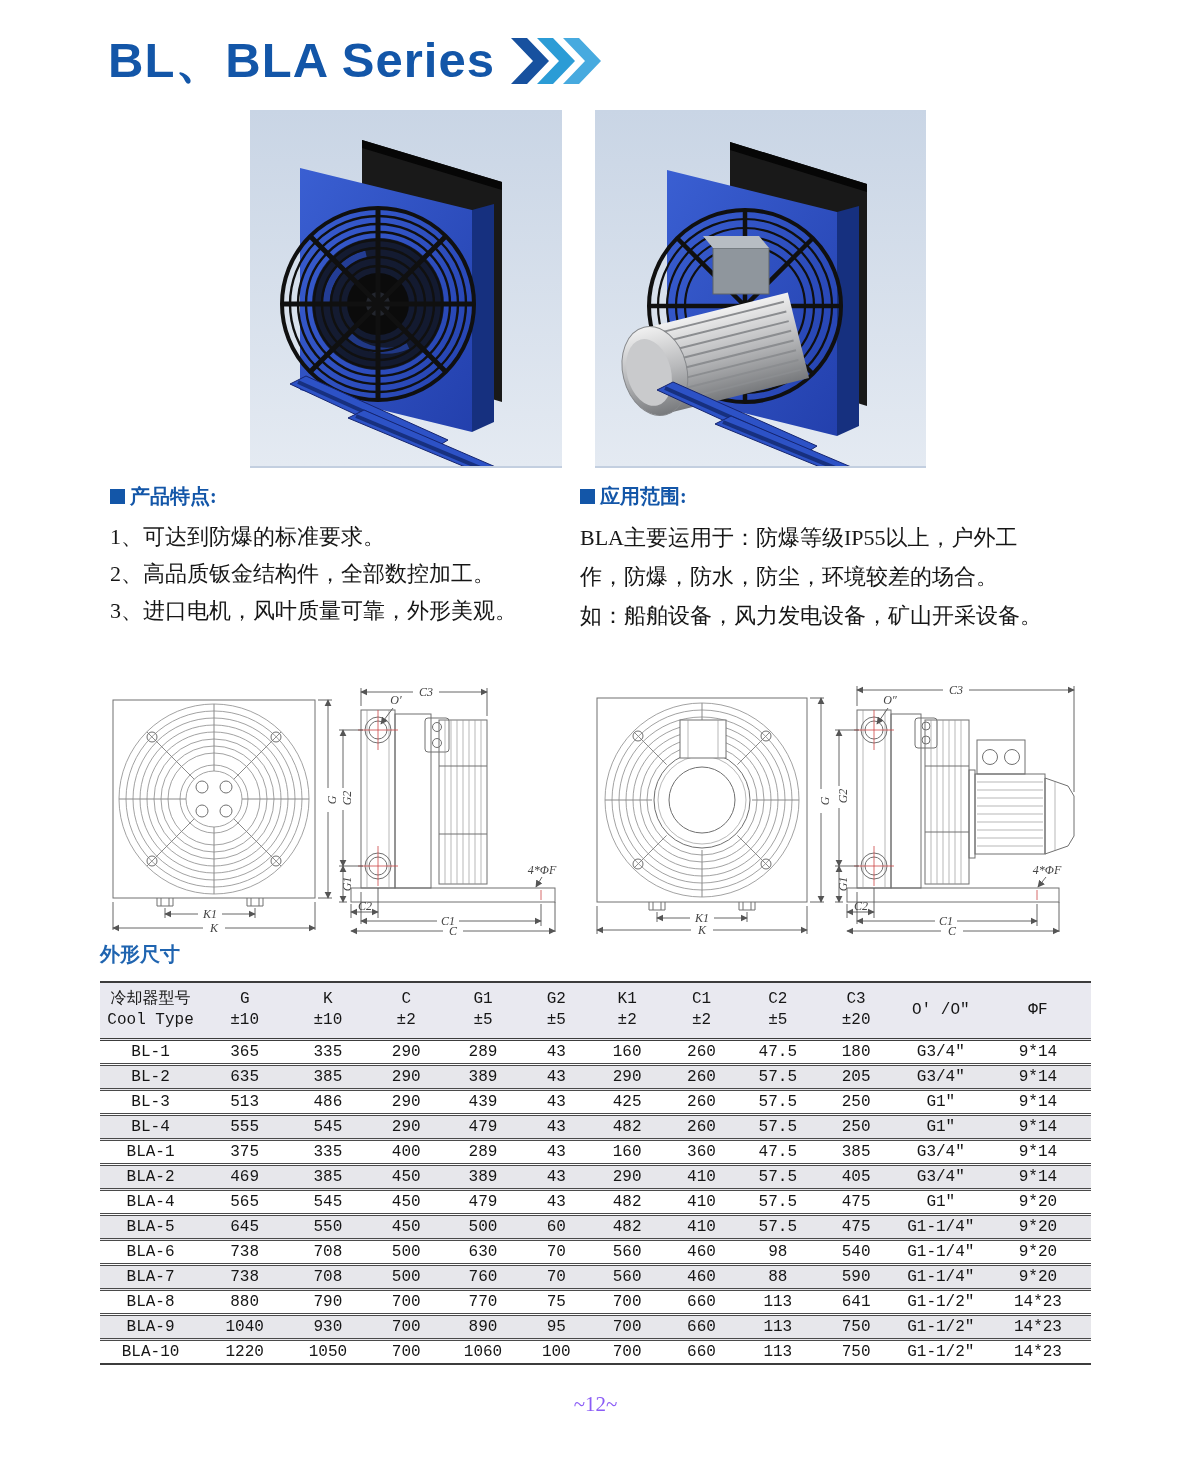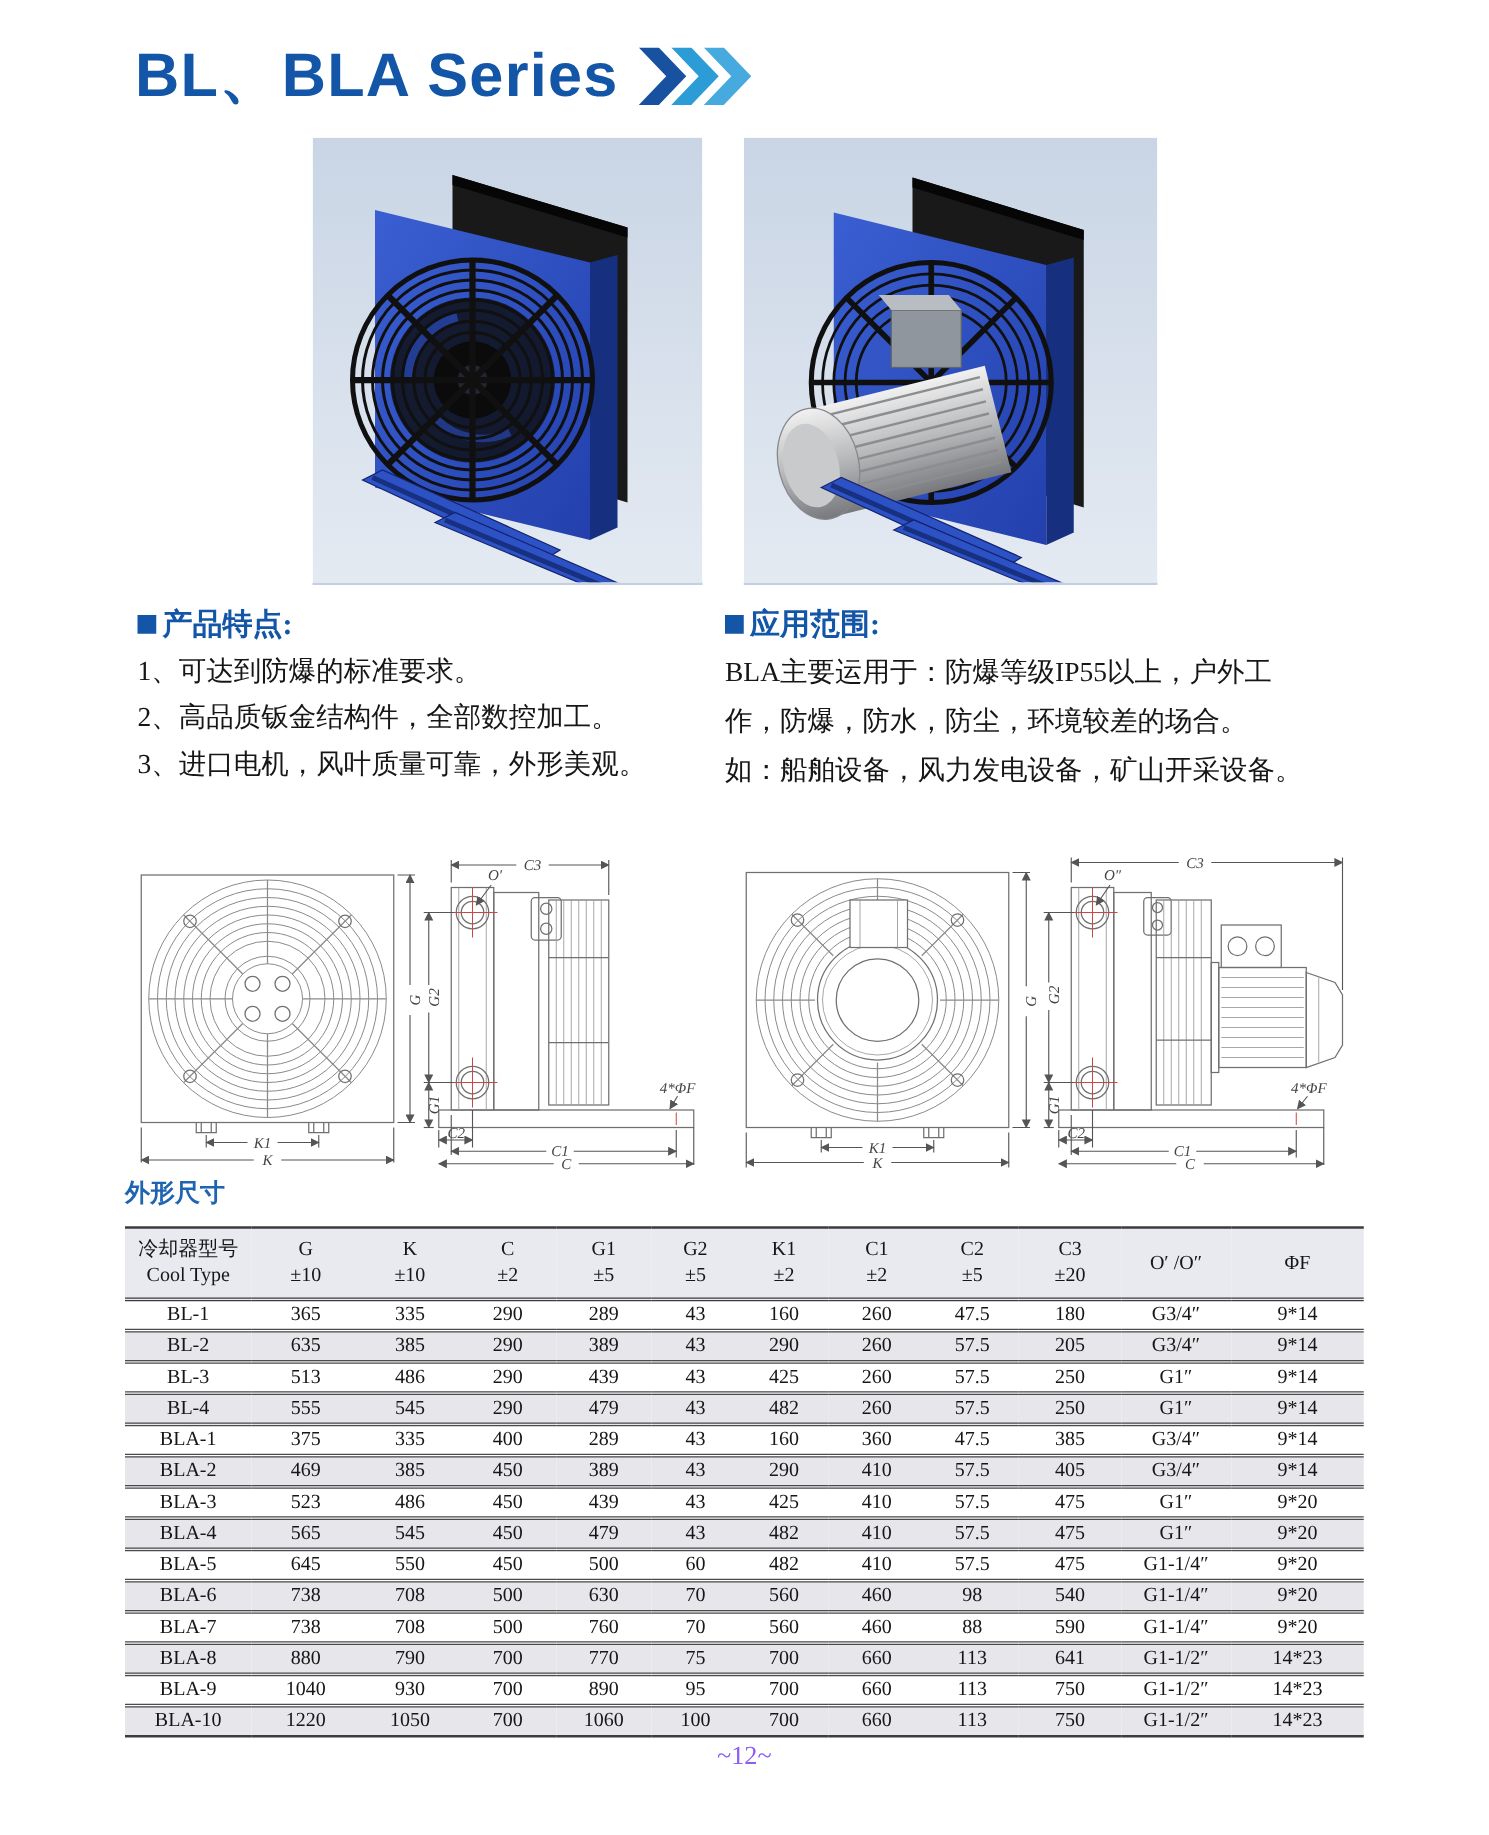--- a/index.html
+++ b/index.html
@@ -12,37 +12,37 @@
   .title-text{font-family:"Liberation Sans",sans-serif;font-weight:bold;
               font-size:49px;color:#1356a8;letter-spacing:1px;}
 
   
   .photo{top:110px;height:356px;border-bottom:2px solid #c3cfe0;overflow:hidden;}
   .photo svg{display:block;}
   #photo-bl{left:250px;width:312px;}
   #photo-bla{left:595px;width:331px;}
 
   
-  .sec-head{font-size:24px;font-weight:bold;color:#1356a8;display:flex;align-items:center;gap:5px;}
+  .sec-head{font-size:20px;font-weight:bold;color:#1356a8;display:flex;align-items:center;gap:5px;}
   .sec-head .sq{width:15px;height:15px;background:#1356a8;display:inline-block;flex:0 0 auto;}
   #features-head{left:110px;top:483px;}
   #apps-head{left:580px;top:483px;}
   .feat-list{left:110px;top:518px;font-size:22px;line-height:37px;}
   .apps-text{left:580px;top:518px;font-size:22px;line-height:39px;width:515px;}
 
   
   .diag{stroke-linecap:butt;}
   .diag text{font-family:"Liberation Serif","DejaVu Serif",serif;font-style:italic;
              font-size:12px;fill:#444;stroke:none;}
 
   
   #table-title{left:100px;top:941px;font-size:20px;font-weight:bold;color:#1f64b0;}
   .dims{left:100px;top:981px;width:991px;}
   table{width:100%;border-collapse:collapse;table-layout:fixed;
-        font-family:Liberation Serif, serif;}
+        font-family:Liberation Mono, monospace;}
   thead tr{background:#e9e9f0;border-top:2px solid #3c3c3c;border-bottom:3px double #3c3c3c;}
   th{font-weight:normal;font-size:16px;line-height:21px;padding:6px 0 7px;
      vertical-align:middle;text-align:center;}
   tbody tr{border-bottom:3px double #4a4a4a;}
   tbody tr:last-child{border-bottom:2px solid #3c3c3c;}
   tbody tr:nth-child(even){background:#e7e7eb;}
   td{font-size:16px;line-height:20px;padding:1px 0;text-align:center;white-space:nowrap;}
 
   #page-number{left:0;top:1392px;width:100%;text-align:center;font-size:21px;color:#8b5cf6;}
 </style>
@@ -512,34 +512,20 @@
           <td>389</td>
           <td>43</td>
           <td>290</td>
           <td>410</td>
           <td>57.5</td>
           <td>405</td>
           <td>G3/4″</td>
           <td>9*14</td>
         </tr>
         <tr>
-          <td>BLA-3</td>
-          <td>523</td>
-          <td>486</td>
-          <td>450</td>
-          <td>439</td>
-          <td>43</td>
-          <td>425</td>
-          <td>410</td>
-          <td>57.5</td>
-          <td>475</td>
-          <td>G1″</td>
-          <td>9*20</td>
-        </tr>
-        <tr>
           <td>BLA-4</td>
           <td>565</td>
           <td>545</td>
           <td>450</td>
           <td>479</td>
           <td>43</td>
           <td>482</td>
           <td>410</td>
           <td>57.5</td>
           <td>475</td>

